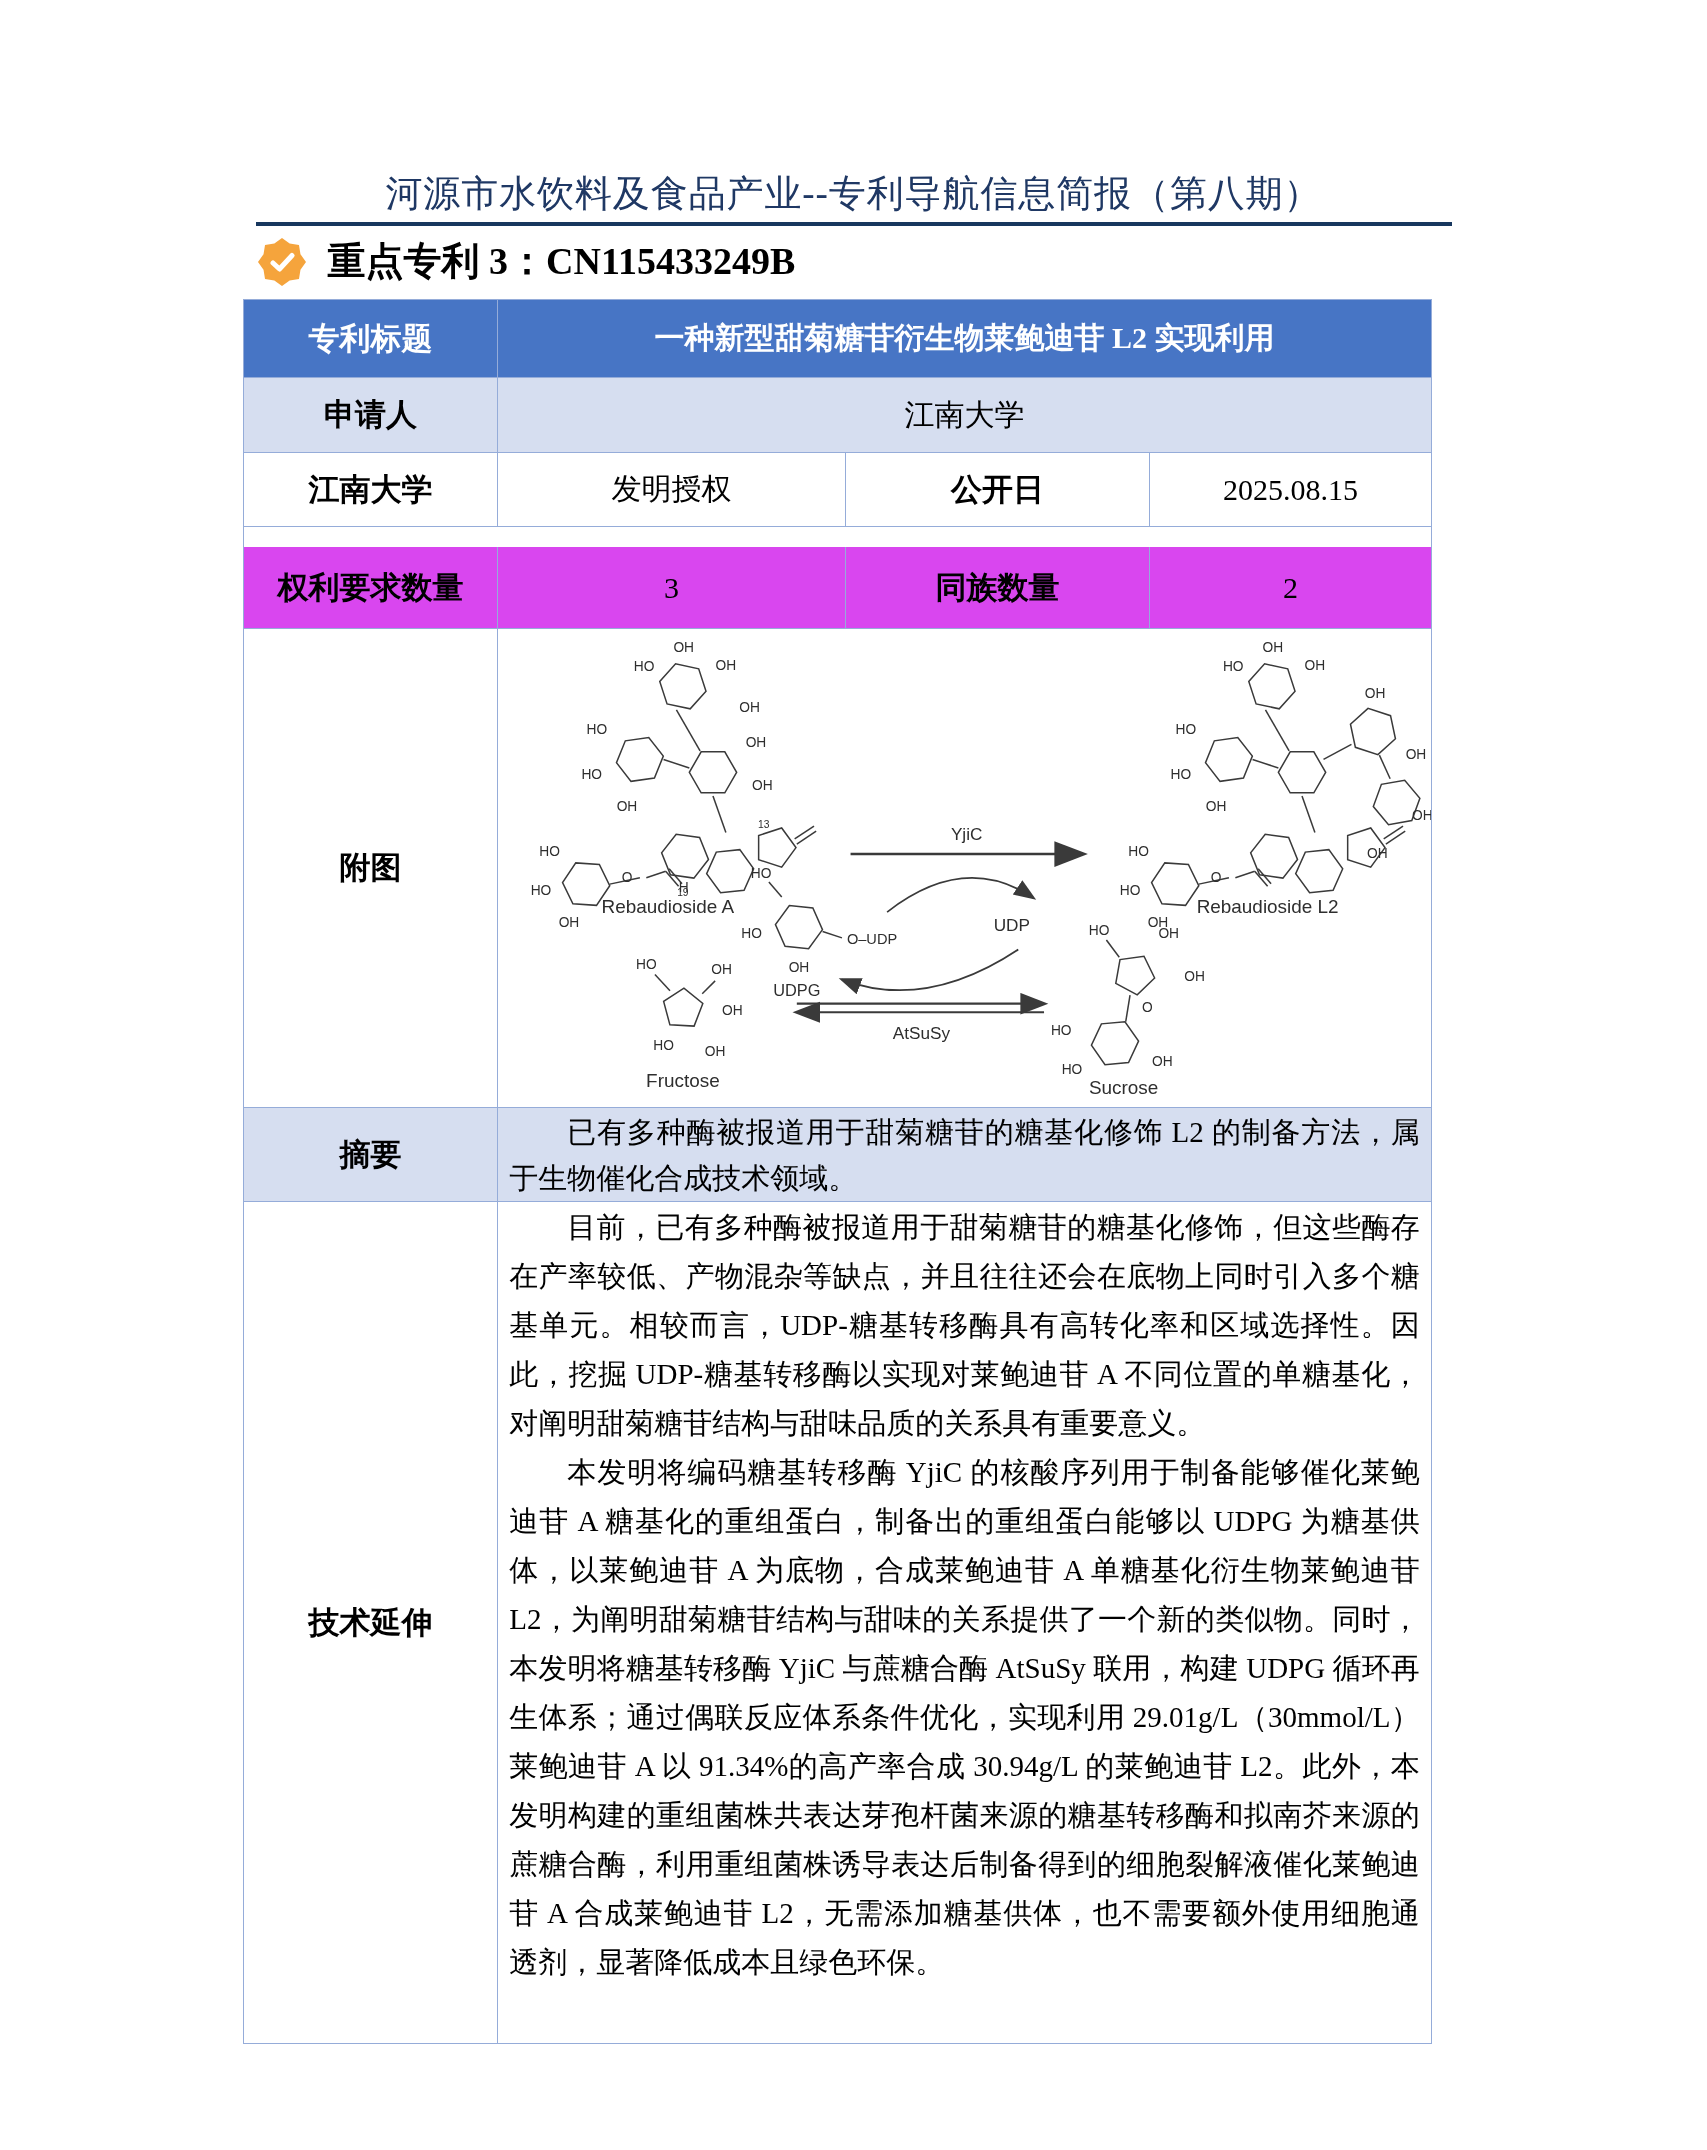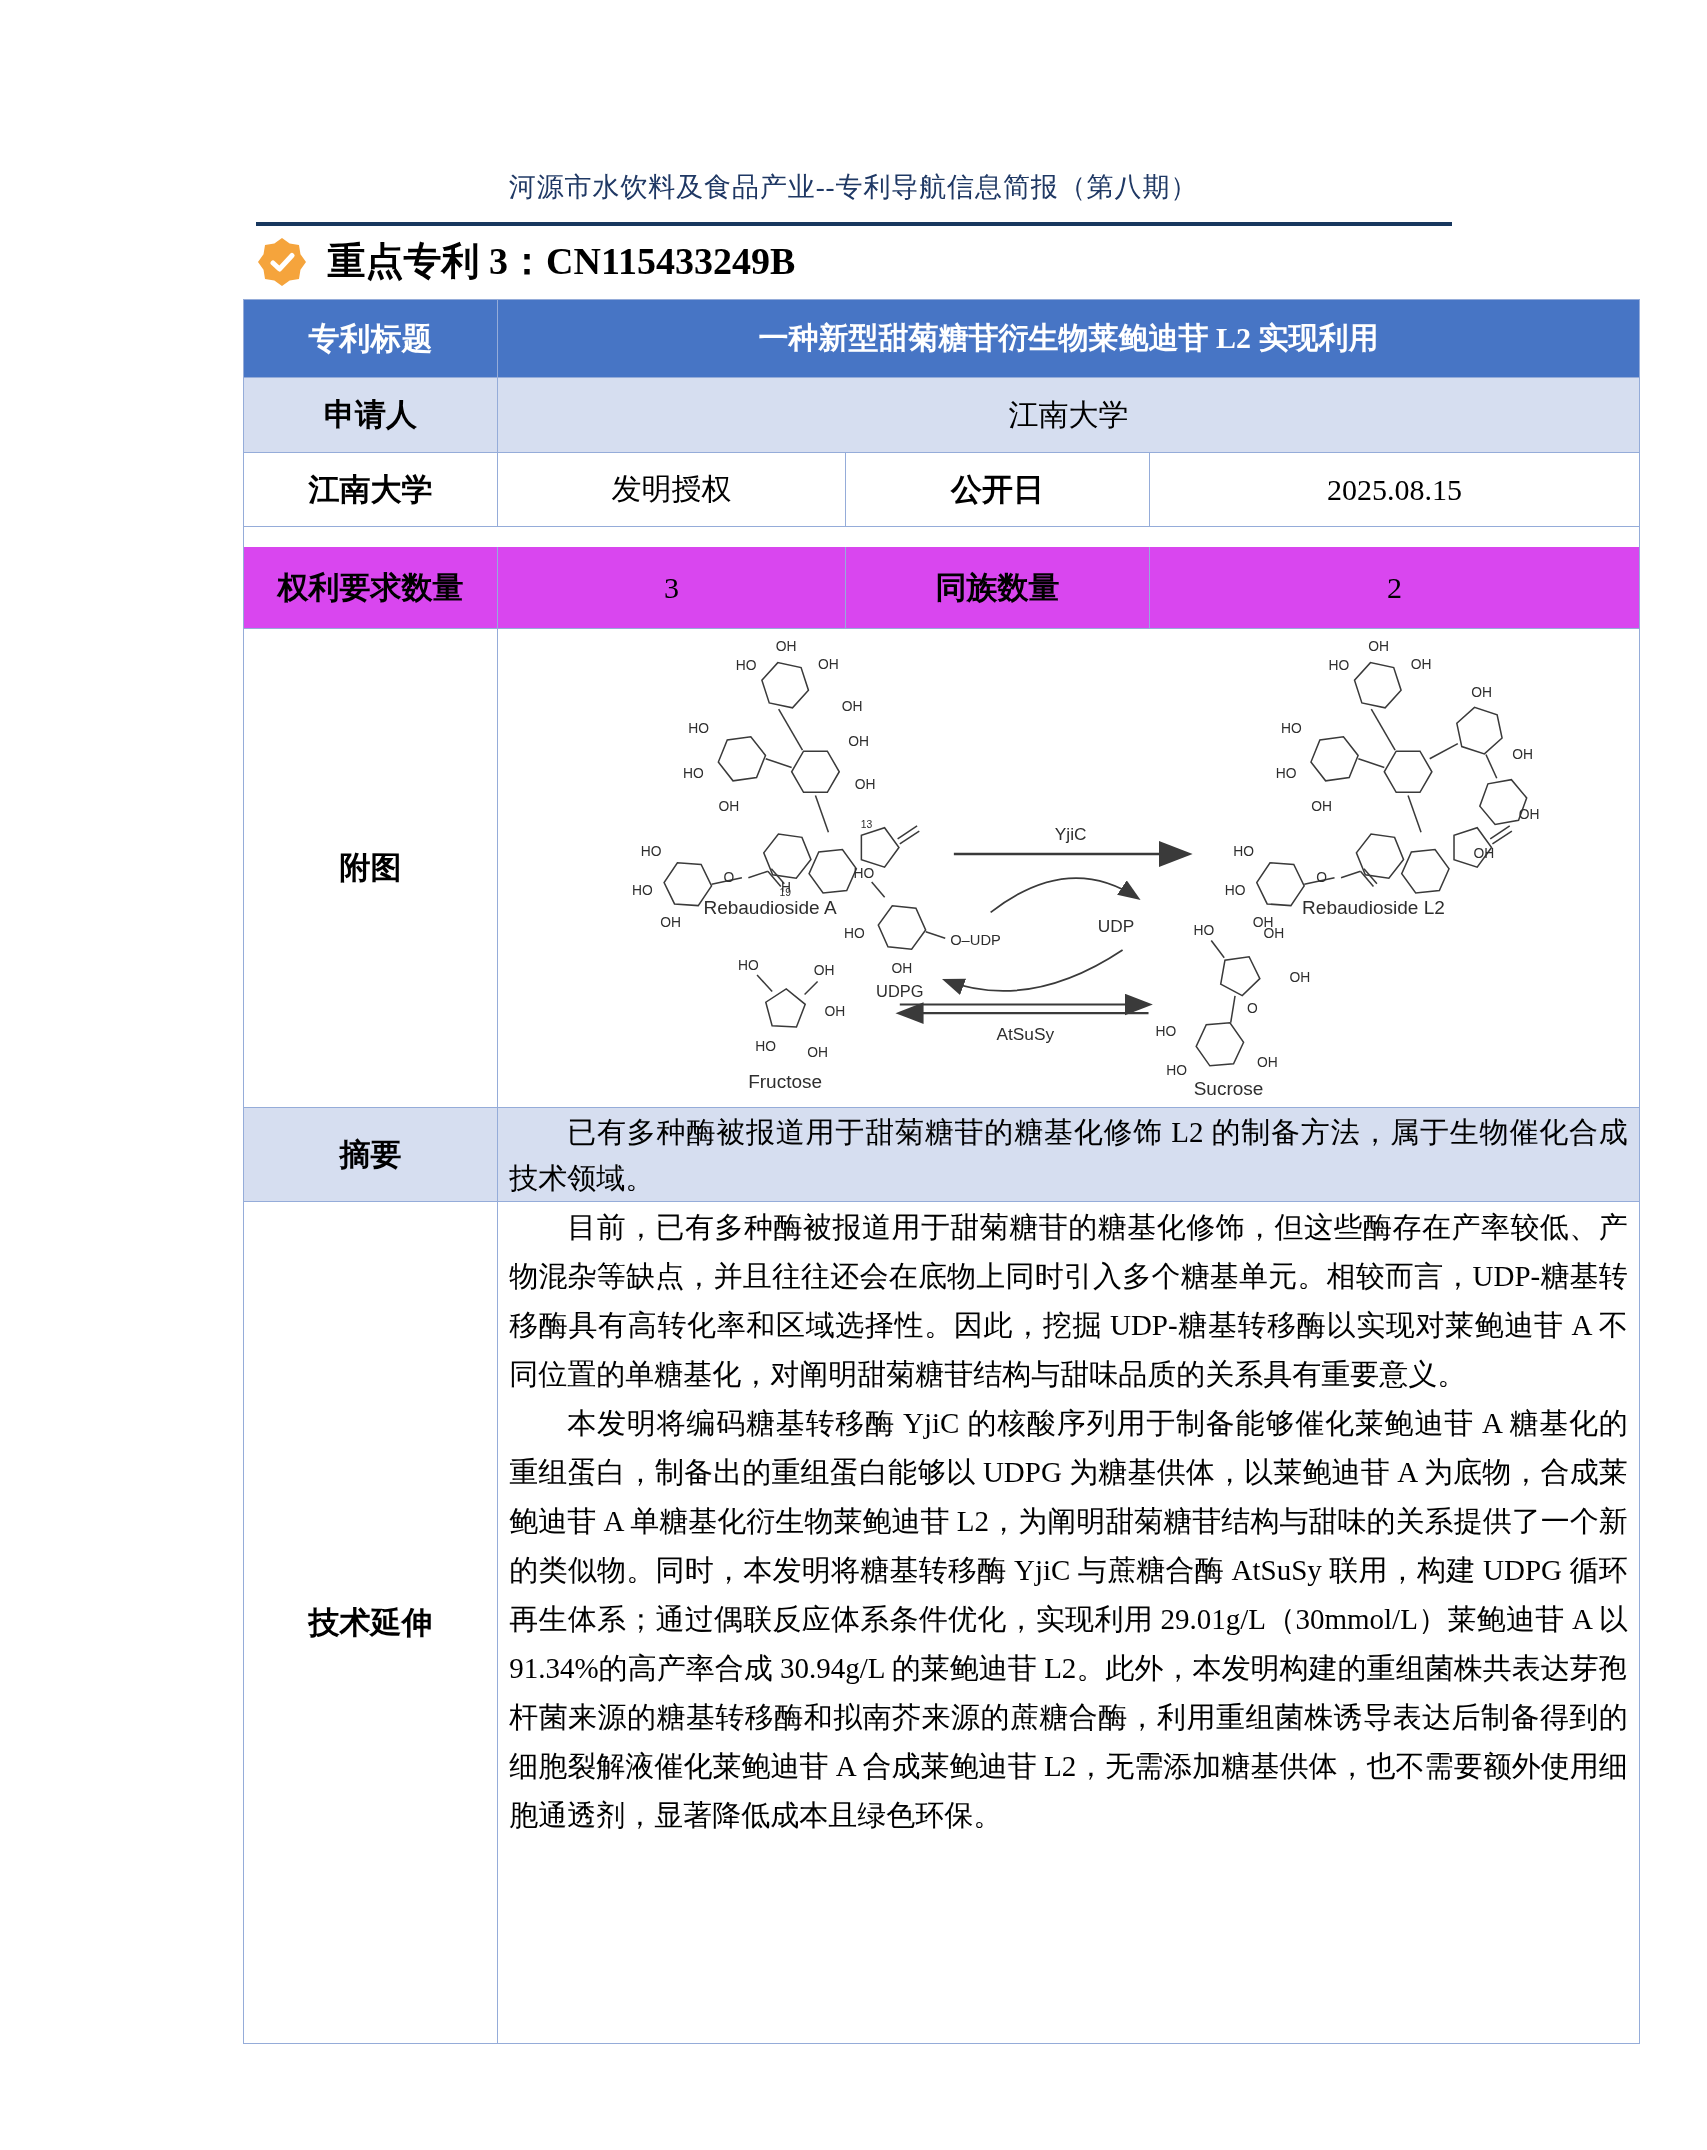--- a/index.html
+++ b/index.html
@@ -2,29 +2,29 @@
 <html style="font-size:6.9px"><head>
 <meta charset="utf-8">
 <style>
   html,body{margin:0;padding:0;background:#ffffff;}
   .page{
     position:relative;width:1707px;height:2414px;background:#ffffff;
     font-family:"Liberation Serif","DejaVu Serif",serif;color:#000;overflow:hidden;
   }
   .hdr{
     position:absolute;top:169px;left:0;width:100%;text-align:center;
-    font-size:27px;color:#1F3864;letter-spacing:0.9px;
+    font-size:37px;color:#1F3864;letter-spacing:0.9px;
   }
   .hdr-rule{position:absolute;top:222px;left:256px;width:1196px;height:3.9px;background:#17375E;}
   .section{position:absolute;top:237px;left:257px;display:flex;align-items:center;gap:20.6px;}
   .badge{width:50px;height:50px;display:block;}
   .section-title{font-size:38px;font-weight:bold;margin:0;line-height:1.1;}
 
   .ptable{
-    position:absolute;left:243px;top:299px;width:1397px;
+    position:absolute;left:243px;top:299px;width:1189px;
     border:1.7px solid #95ACD9;box-sizing:border-box;
   }
   .tr{display:flex;border-bottom:1.7px solid #95ACD9;box-sizing:border-box;}
   .tr:last-child{border-bottom:none;}
   .td{border-right:1.7px solid #95ACD9;box-sizing:border-box;display:flex;align-items:center;justify-content:center;}
   .td:last-child{border-right:none;}
   .lab{font-weight:bold;font-size:31px;text-align:center;}
   .val{font-size:30px;text-align:center;}
   .c1{width:254px;flex:none;}
   .c2{width:348px;flex:none;}

